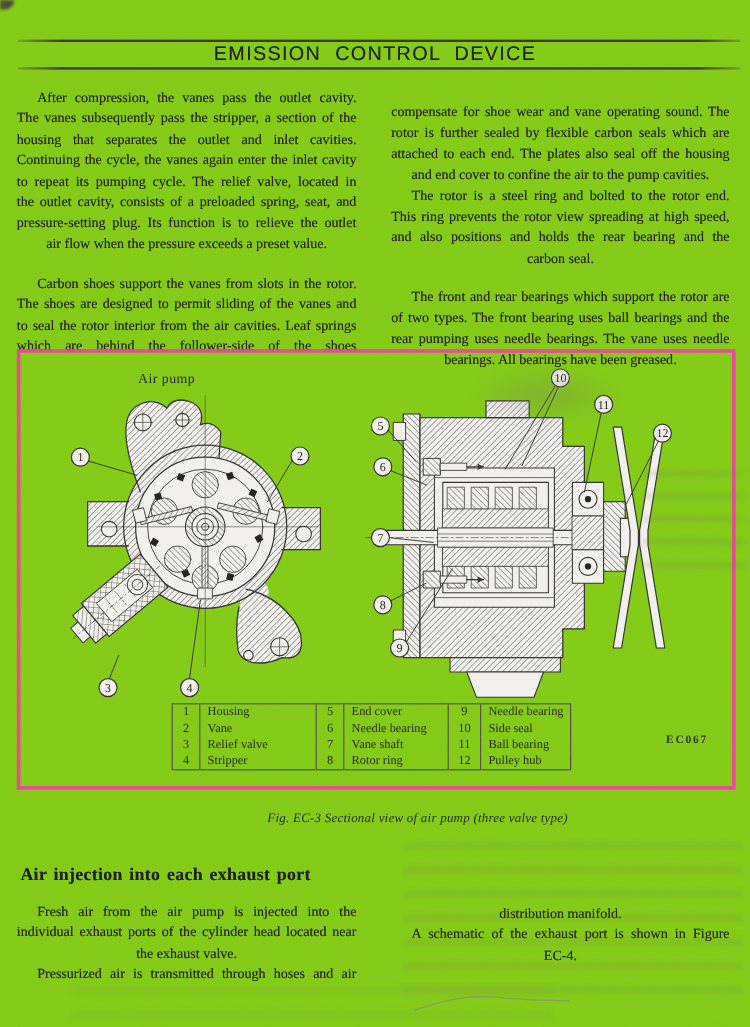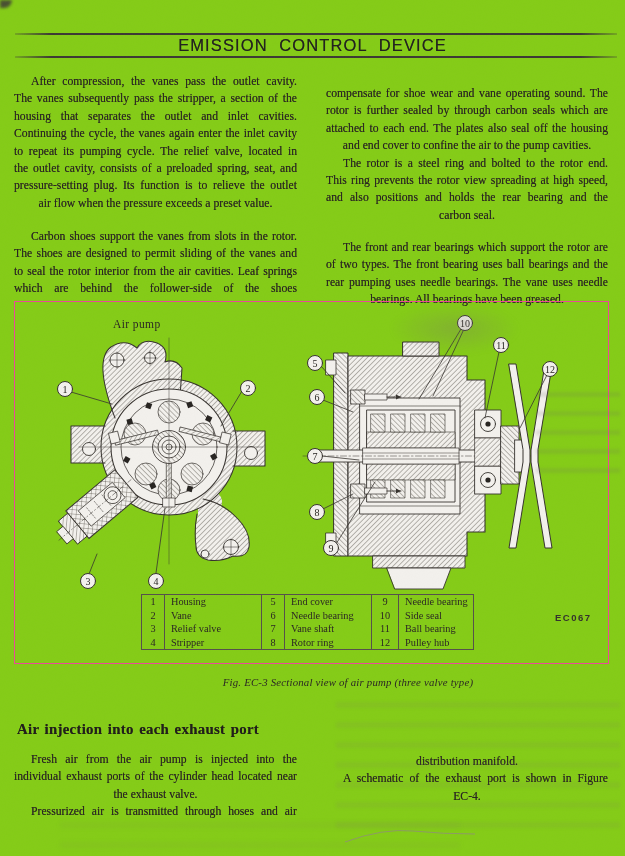--- a/index.html
+++ b/index.html
@@ -12,24 +12,24 @@
          font-family:"Liberation Sans",sans-serif;font-size:16.5px;font-weight:500;
          letter-spacing:1.1px;word-spacing:6px;color:#21201e;}
   
   .col{position:absolute;width:283px;font-size:11.7px;line-height:17.4px;
        color:#282420;text-shadow:0 0 0.55px rgba(40,36,32,.65);}
   .jline{text-align:justify;text-align-last:justify;white-space:normal;}
   .lline{text-align:center;}
   .ind{text-indent:17px;}
   .pgap{height:15.5px;}
   
-  #figbox{position:absolute;left:14px;top:301px;width:593px;height:361px;
-          border:1px solid #ec4899;background:transparent;}
+  #figbox{position:absolute;left:14px;top:291px;width:593px;height:361px;
+          border:3px solid #ec4899;background:transparent;}
   #airpump-label{position:absolute;left:98px;top:16px;font-size:11.5px;letter-spacing:.4px;color:#2a2622;}
-  #figcode{position:absolute;left:555px;top:612px;font-family:Liberation Sans, sans-serif;
+  #figcode{position:absolute;left:555px;top:612px;font-family:Liberation Serif, serif;
            font-size:9.5px;font-weight:bold;letter-spacing:1.5px;color:#33302c;text-align:center;}
   
   #legend{position:absolute;left:126px;top:292px;border-collapse:collapse;
           font-size:10.3px;color:#2a2622;}
   #legend td{border-left:1px solid #55504a;border-right:1px solid #55504a;
              padding:0 0 0 6px;height:13.5px;line-height:13.5px;vertical-align:middle;}
   #legend{border:1px solid #55504a;}
   #legend td.n{text-align:center;padding:0;}
   #caption{position:absolute;left:0;top:676px;width:616px;text-align:center;
            font-size:10.8px;font-style:italic;color:#2a2622;letter-spacing:.2px;padding-left:40px;}
@@ -59,21 +59,21 @@
     <div class="lline">air flow when the pressure exceeds a preset value.</div>
     <div class="pgap"></div>
     <div class="jline ind">Carbon shoes support the vanes from slots in the rotor.</div>
     <div class="jline">The shoes are designed to permit sliding of the vanes and</div>
     <div class="jline">to seal the rotor interior from the air cavities. Leaf springs</div>
     <div class="jline">which are behind the follower-side of the shoes</div>
   </div>
 
   <div class="col" style="left:326px;top:73px;width:282px;margin-top:12px;">
     <div class="jline">compensate for shoe wear and vane operating sound. The</div>
-    <div class="jline">rotor is further sealed by through carbon seals which are</div>
+    <div class="jline">rotor is further sealed by flexible carbon seals which are</div>
     <div class="jline">attached to each end. The plates also seal off the housing</div>
     <div class="lline">and end cover to confine the air to the pump cavities.</div>
     <div class="jline ind">The rotor is a steel ring and bolted to the rotor end.</div>
     <div class="jline">This ring prevents the rotor view spreading at high speed,</div>
     <div class="jline">and also positions and holds the rear bearing and the</div>
     <div class="lline">carbon seal.</div>
     <div class="pgap" style="height:14.5px;"></div>
     <div class="jline ind">The front and rear bearings which support the rotor are</div>
     <div class="jline">of two types. The front bearing uses ball bearings and the</div>
     <div class="jline">rear pumping uses needle bearings. The vane uses needle</div>

